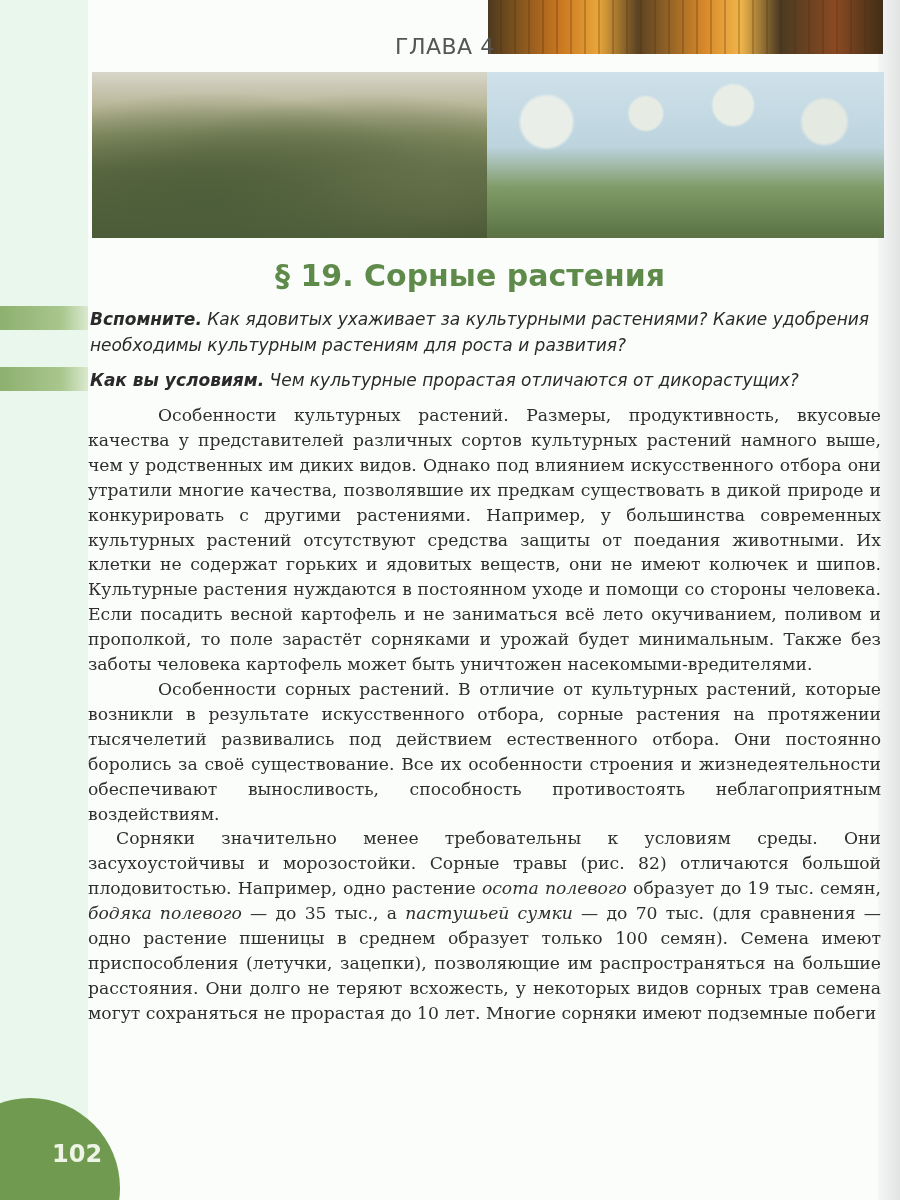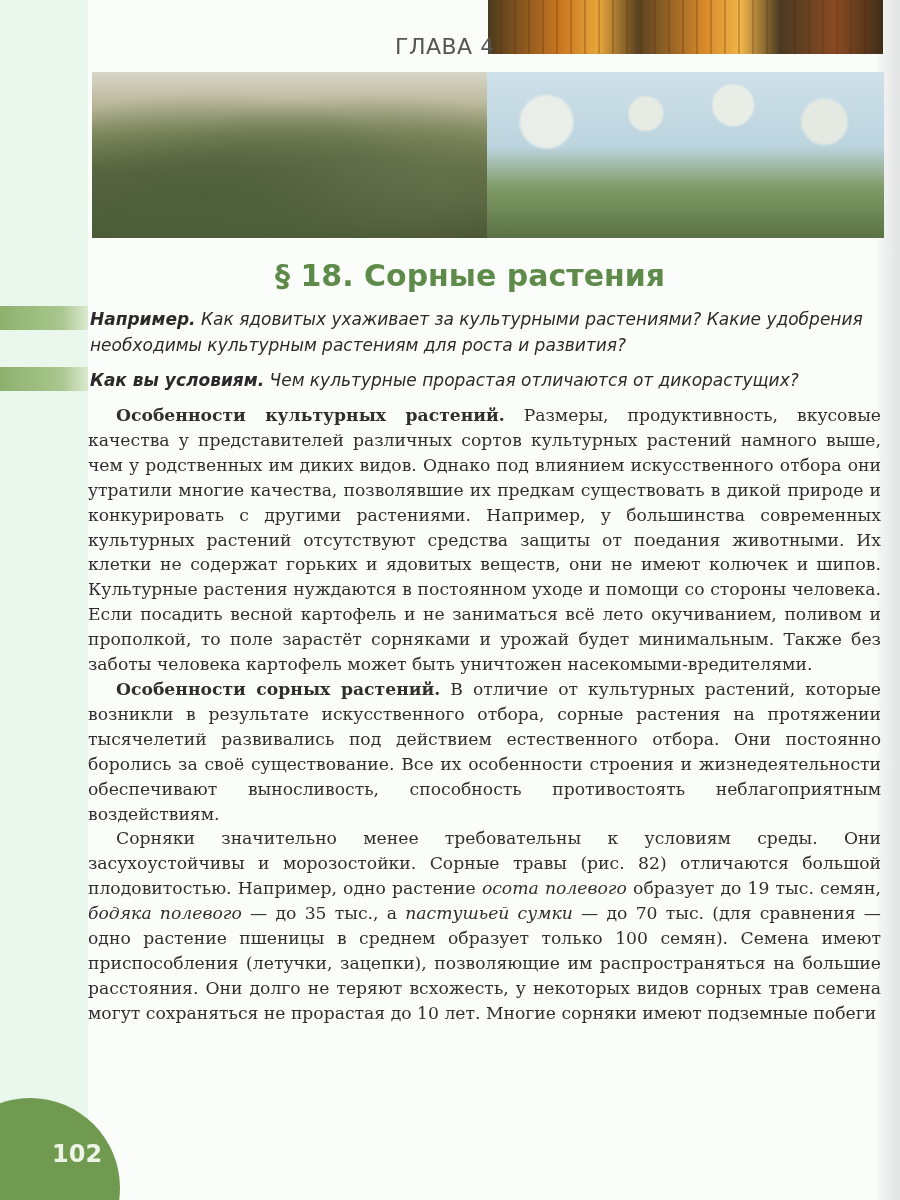--- a/index.html
+++ b/index.html
@@ -61,21 +61,21 @@
     font-family: "DejaVu Sans", sans-serif; font-size: 17px; color: #2a2a2a;
     line-height: 26px; font-style: italic;
   }
   .prompt b { font-style: italic; font-weight: bold; }
   .body-text {
     position: absolute; left: 88px; top: 403px; width: 793px;
     font-size: 17.2px; line-height: 24.9px; color: #2f2f2f;
     text-align: justify;
   }
   .body-text p { margin: 0; text-indent: 28px; }
-  .body-text .h { font-weight: bold; }
+  .body-text .h { font-weight: normal; margin-left: 42px; }
   .page-circle {
     position: absolute; left: -60px; top: 1098px; width: 180px; height: 180px;
     border-radius: 50%; background: #6f9a4f;
   }
   .page-num {
     position: absolute; left: 52px; top: 1140px;
     font-family: "DejaVu Sans", sans-serif; font-weight: bold; font-size: 24px; color: #eef4e6;
   }
 </style>
 </head>
@@ -85,25 +85,25 @@
 <div class="right-edge"></div>
 
 <div class="corn-photo"></div>
 <div class="chapter">ГЛАВА 4</div>
 
 <div class="hero-photo">
   <div class="hero-left"></div>
   <div class="hero-right"></div>
 </div>
 
-<div class="title">§ 18. Сорные растения</div>
+<div class="title">§ 19. Сорные растения</div>
 
 <div class="prompt-bar" style="top:306px;"></div>
 <div class="prompt" style="top:306px;">
-  <b>Например.</b><span> Как ядовитых ухаживает за культурными растениями? Какие удобрения необходимы культурным растениям для роста и развития?</span>
+  <b>Вспомните.</b><span> Как ядовитых ухаживает за культурными растениями? Какие удобрения необходимы культурным растениям для роста и развития?</span>
 </div>
 
 <div class="prompt-bar" style="top:367px;"></div>
 <div class="prompt" style="top:367px;">
   <b>Как вы условиям.</b><span> Чем культурные прорастая отличаются от дикорастущих?</span>
 </div>
 
 <div class="body-text">
   <p><span class="h">Особенности культурных растений.</span><span> Размеры, продуктивность, вкусовые качества у представителей различных сортов культурных растений намного выше, чем у родственных им диких видов. Однако под влиянием искусственного отбора они утратили многие качества, позволявшие их предкам существовать в дикой природе и конкурировать с другими растениями. Например, у большинства современных культурных растений отсутствуют средства защиты от поедания животными. Их клетки не содержат горьких и ядовитых веществ, они не имеют колючек и шипов. Культурные растения нуждаются в постоянном уходе и помощи со стороны человека. Если посадить весной картофель и не заниматься всё лето окучиванием, поливом и прополкой, то поле зарастёт сорняками и урожай будет минимальным. Также без заботы человека картофель может быть уничтожен насекомыми-вредителями.</span></p>
   <p><span class="h">Особенности сорных растений.</span><span> В отличие от культурных растений, которые возникли в результате искусственного отбора, сорные растения на протяжении тысячелетий развивались под действием естественного отбора. Они постоянно боролись за своё существование. Все их особенности строения и жизнедеятельности обеспечивают выносливость, способность противостоять неблагоприятным воздействиям.</span></p>

